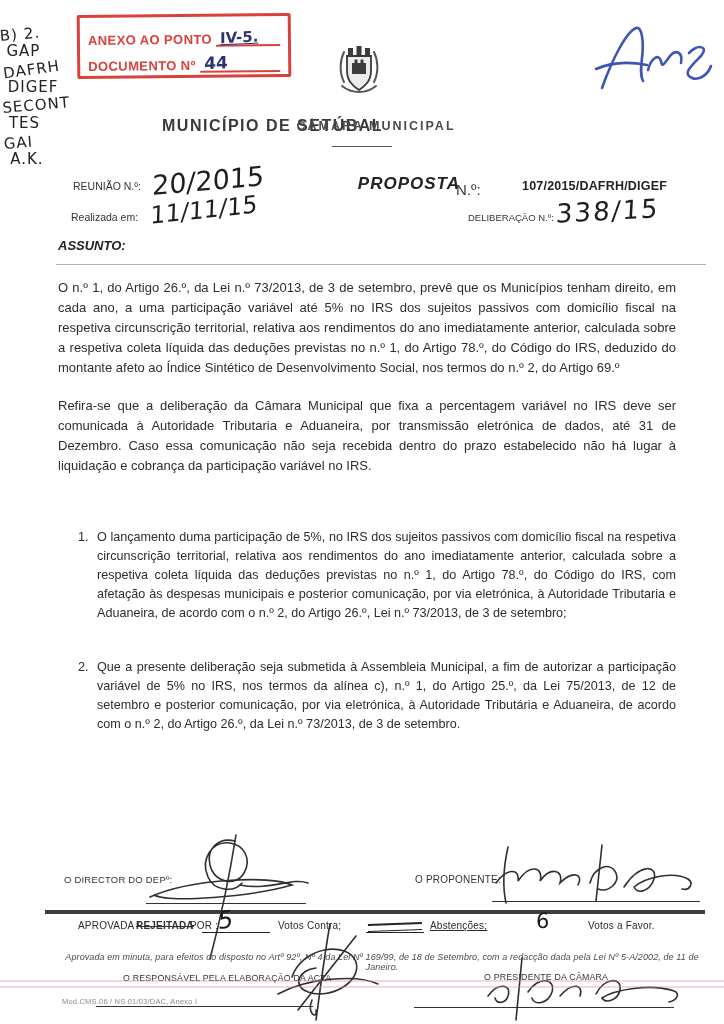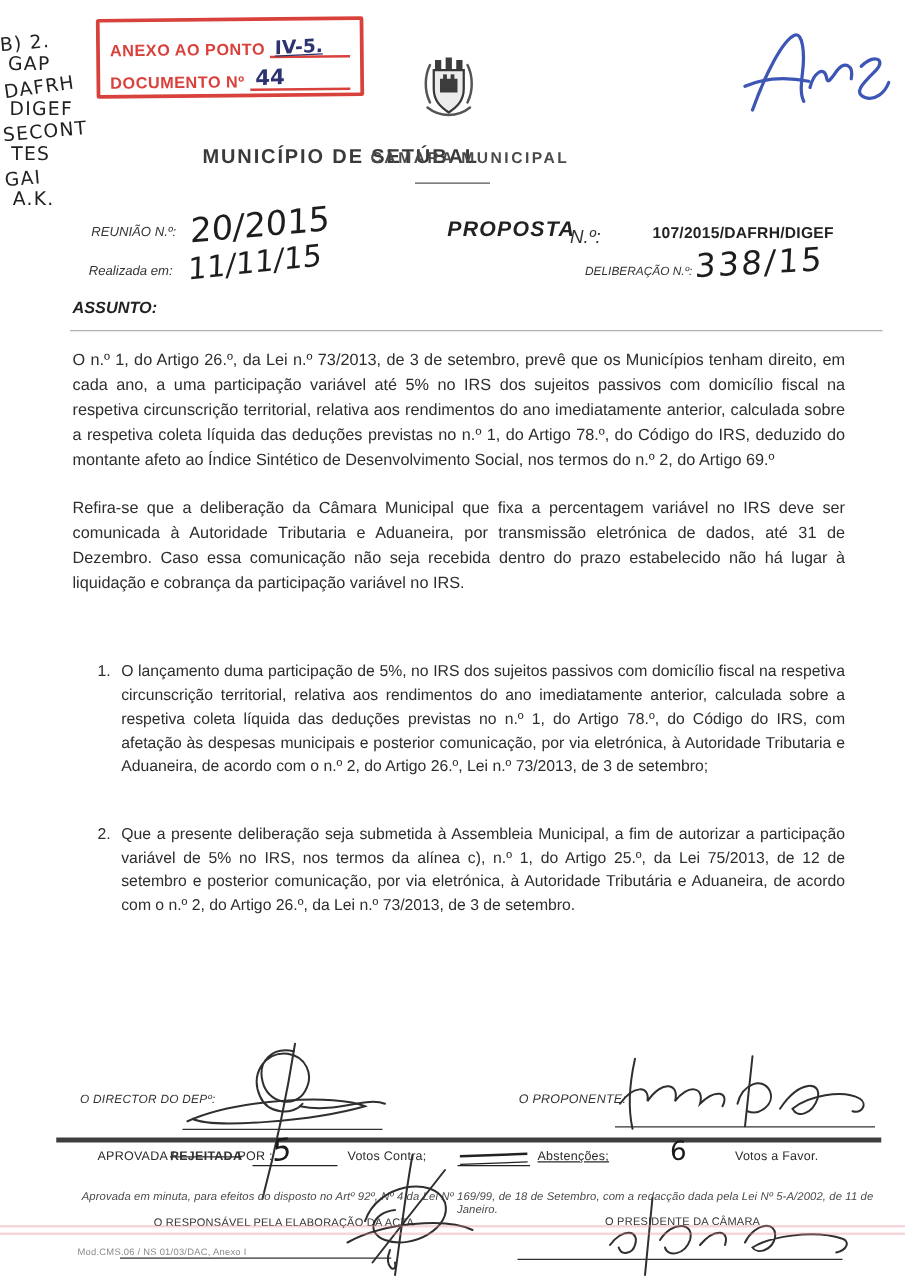--- a/index.html
+++ b/index.html
@@ -51,21 +51,21 @@
     left:162px;top:96px;width:400px;text-align:left;
     font-size:16px;font-weight:bold;color:#3a3a3a;letter-spacing:1.5px;margin-top:21px;
   }
   .muni-sub{
     left:176px;top:119px;width:400px;text-align:center;
     font-size:12.5px;font-weight:bold;color:#4a4a4a;letter-spacing:2px;
   }
   .muni-rule{left:332px;top:146px;width:60px;border-top:1.6px solid #555;}
 
   
-  .lbl{font-style:italic;color:#333;}
+  .lbl{color:#333;}
   .reuniao-lbl{left:73px;top:180px;font-size:10.5px;}
   .realizada-lbl{left:71px;top:211px;font-size:10.5px;}
   .proposta-lbl{left:300px;top:174px;width:160px;text-align:right;
     font-size:17px;font-weight:bold;font-style:italic;letter-spacing:1px;color:#222;}
   .numero-lbl{left:456px;top:181px;font-size:15px;}
   .numero-val{left:522px;top:179px;font-size:12.5px;font-weight:bold;color:#222;letter-spacing:0.2px;}
   .delib-lbl{left:468px;top:212px;font-size:9.5px;}
   .hand{font-family:"DejaVu Sans",sans-serif;color:#1d1d1d;}
   .reuniao-val{left:152px;top:165px;font-size:27px;transform:rotate(-5deg) skewX(-6deg);}
   .realizada-val{left:150px;top:196px;font-size:24px;transform:rotate(-6deg) skewX(-8deg);}

